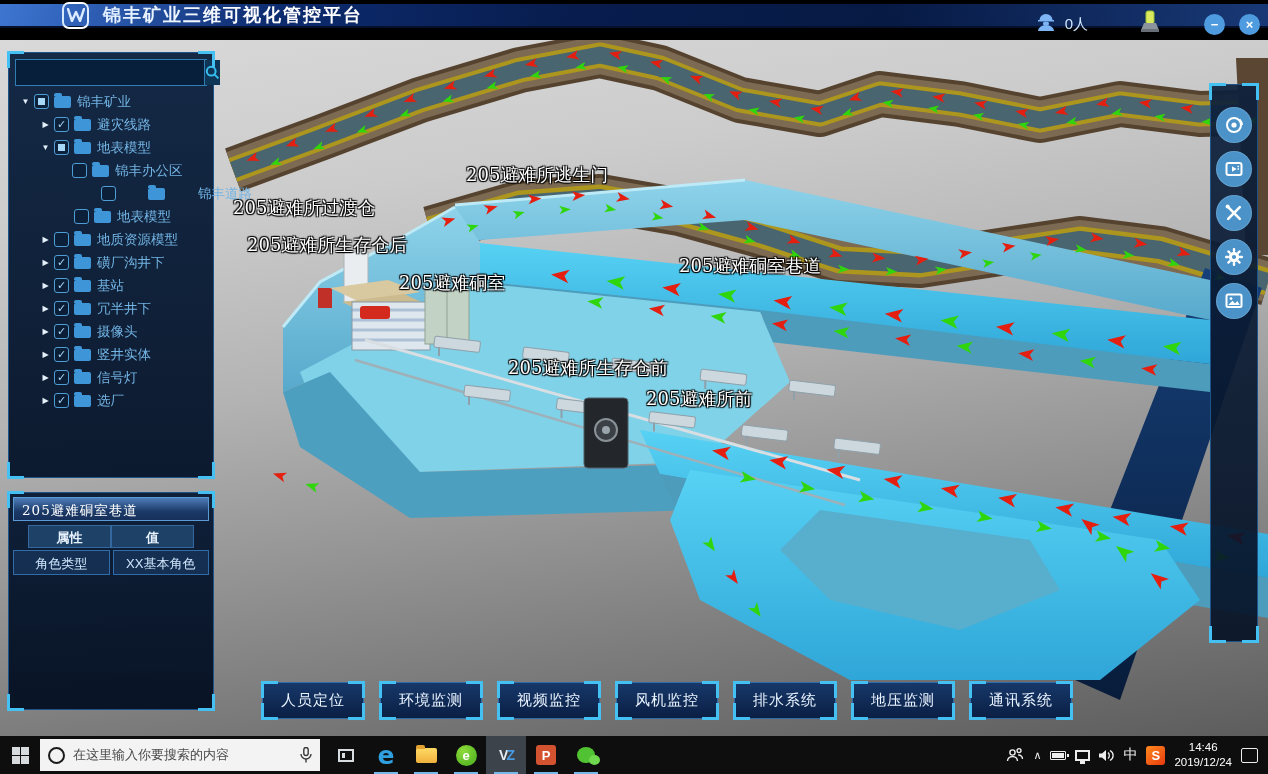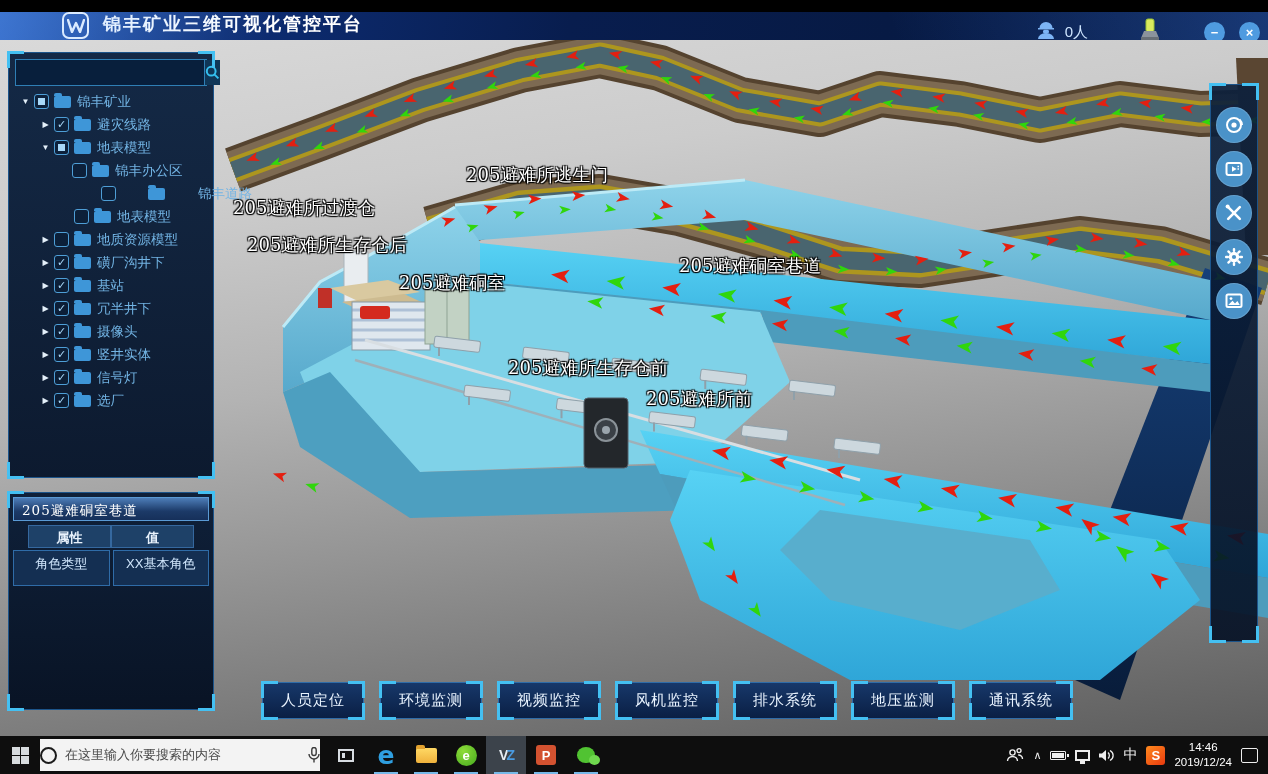--- a/index.html
+++ b/index.html
@@ -1,23 +1,23 @@
 <!DOCTYPE html>
 <html><head>
 <meta charset="utf-8">
 <style>
   * { margin:0; padding:0; box-sizing:border-box; }
   html,body { width:1268px; height:774px; overflow:hidden; background:#000;
               font-family:"Liberation Sans", sans-serif; }
   .stage { position:relative; width:1268px; height:774px; overflow:hidden; }
 
   
-  .hdr { position:absolute; left:0; top:12px; width:100%; height:32px;
+  .hdr { position:absolute; left:0; top:4px; width:100%; height:24px;
          background:linear-gradient(100deg,#1a4fb4 0%,#0d2d74 18%,#081d4e 45%,#071a44 70%,#0a2458 100%);
-         border-bottom:2px solid #04102c; display:flex; }
+         border-bottom:2px solid #04102c; display:flex; align-items:center; }
   .hdr::before { content:""; position:absolute; inset:0;
          background:linear-gradient(115deg,rgba(120,180,255,.38) 0%,rgba(120,180,255,0) 22%),
                     linear-gradient(245deg,rgba(90,150,255,.18) 0%,rgba(90,150,255,0) 30%);
          pointer-events:none; }
   .logo { width:27px; height:27px; border:2px solid #fff; border-radius:7px; margin-left:62px;
           display:flex; align-items:center; justify-content:center; flex:none; }
   .hdr-title { color:#fff; font-size:18px; font-weight:bold; letter-spacing:2px; margin-left:14px; }
   .hdr-right { position:absolute; right:8px; top:0; height:40px; display:flex; align-items:center; gap:14px; }
   .person-count { color:#cfe6ff; font-size:15px; margin-left:-6px; }
   .winbtn { width:21px; height:21px; border-radius:50%; background:#4f9be0; color:#fff;
@@ -68,21 +68,21 @@
                  background:linear-gradient(180deg,rgba(10,28,54,.97),rgba(5,16,34,.97));
                  border:1px solid #1c548a; }
   .props-title { margin:4px; height:24px; line-height:24px; padding-left:8px; color:#fff;
                  font-family:"DejaVu Serif", serif; font-size:13.5px; letter-spacing:1px;
                  background:linear-gradient(180deg,#4d7db8,#1c3a68 60%,#16305a);
                  border:1px solid #5a9ad5; }
   .props-head { display:flex; margin:0 19px; }
   .props-head div { flex:1; height:23px; line-height:23px; text-align:center; color:#e8f2fc;
                     font-size:13px; font-weight:bold; background:#1e4168; border:1px solid #35689f; }
   .props-row { display:flex; margin:2px 4px; gap:3px; }
-  .props-row div { flex:1; height:36px; line-height:25px; text-align:center; color:#d0e6fc;
+  .props-row div { flex:1; height:25px; line-height:25px; text-align:center; color:#d0e6fc;
                    font-size:13px; background:#142f52; border:1px solid #2f6ca8; }
 
   
   .rt-panel { position:absolute; left:1210px; top:44px; width:48px; height:558px;
               background:linear-gradient(180deg,rgba(12,32,60,.92),rgba(6,18,38,.92));
               border:1px solid #1c548a; display:flex; flex-direction:column; align-items:center;
               padding-top:22px; gap:8px; }
   .rt-btn { width:36px; height:36px; border-radius:50%; background:#4a92c8; flex:none;
             display:flex; align-items:center; justify-content:center; cursor:pointer;
             box-shadow:0 0 0 1px rgba(255,255,255,.15) inset; }
@@ -94,21 +94,21 @@
               border:1px solid #2f6ca8; display:flex; align-items:center; justify-content:center;
               cursor:pointer; letter-spacing:1px; }
 
   
   .taskbar { position:absolute; left:0; top:736px; width:1268px; height:38px; background:#0e0e0e;
              display:flex; align-items:center; }
   .start { width:40px; height:38px; display:flex; align-items:center; justify-content:center; cursor:pointer; }
   .win-logo { display:grid; grid-template-columns:8px 8px; grid-template-rows:8px 8px; gap:1px; }
   .win-logo div { background:#d7dbde; }
   .tb-search { width:280px; height:32px; background:#f3f3f3; display:flex; align-items:center;
-               padding:0 0; gap:8px; cursor:text;justify-content:space-between; }
+               padding:0 8px; gap:8px; cursor:text;justify-content:space-between; }
   .cortana-ring { width:17px; height:17px; border:2.5px solid #1b1b1b; border-radius:50%; flex:none; }
   .tb-search-text { flex:1; color:#4a4a4a; font-size:13px; white-space:nowrap; overflow:hidden; }
   .tb-btn { width:40px; height:38px; display:flex; align-items:center; justify-content:center;
             position:relative; cursor:pointer; flex:none; }
   .tb-btn.active { background:#3c434b; }
   .tb-btn .runline { position:absolute; bottom:0; left:8px; right:8px; height:2px; background:#76b9e8; }
   .taskview-ic { width:16px; height:13px; border:2px solid #d8dde2; position:relative; }
   .taskview-ic::before { content:""; position:absolute; left:2px; top:2px; width:3px; height:5px; background:#d8dde2; }
   .edge-e { color:#2f9fe0; font-size:25px; font-weight:bold; line-height:1; font-family:"DejaVu Sans",sans-serif; }
   .tb-folder { width:21px; height:15px; background:linear-gradient(180deg,#ffd965,#f0b23c); border-radius:2px; position:relative; }

